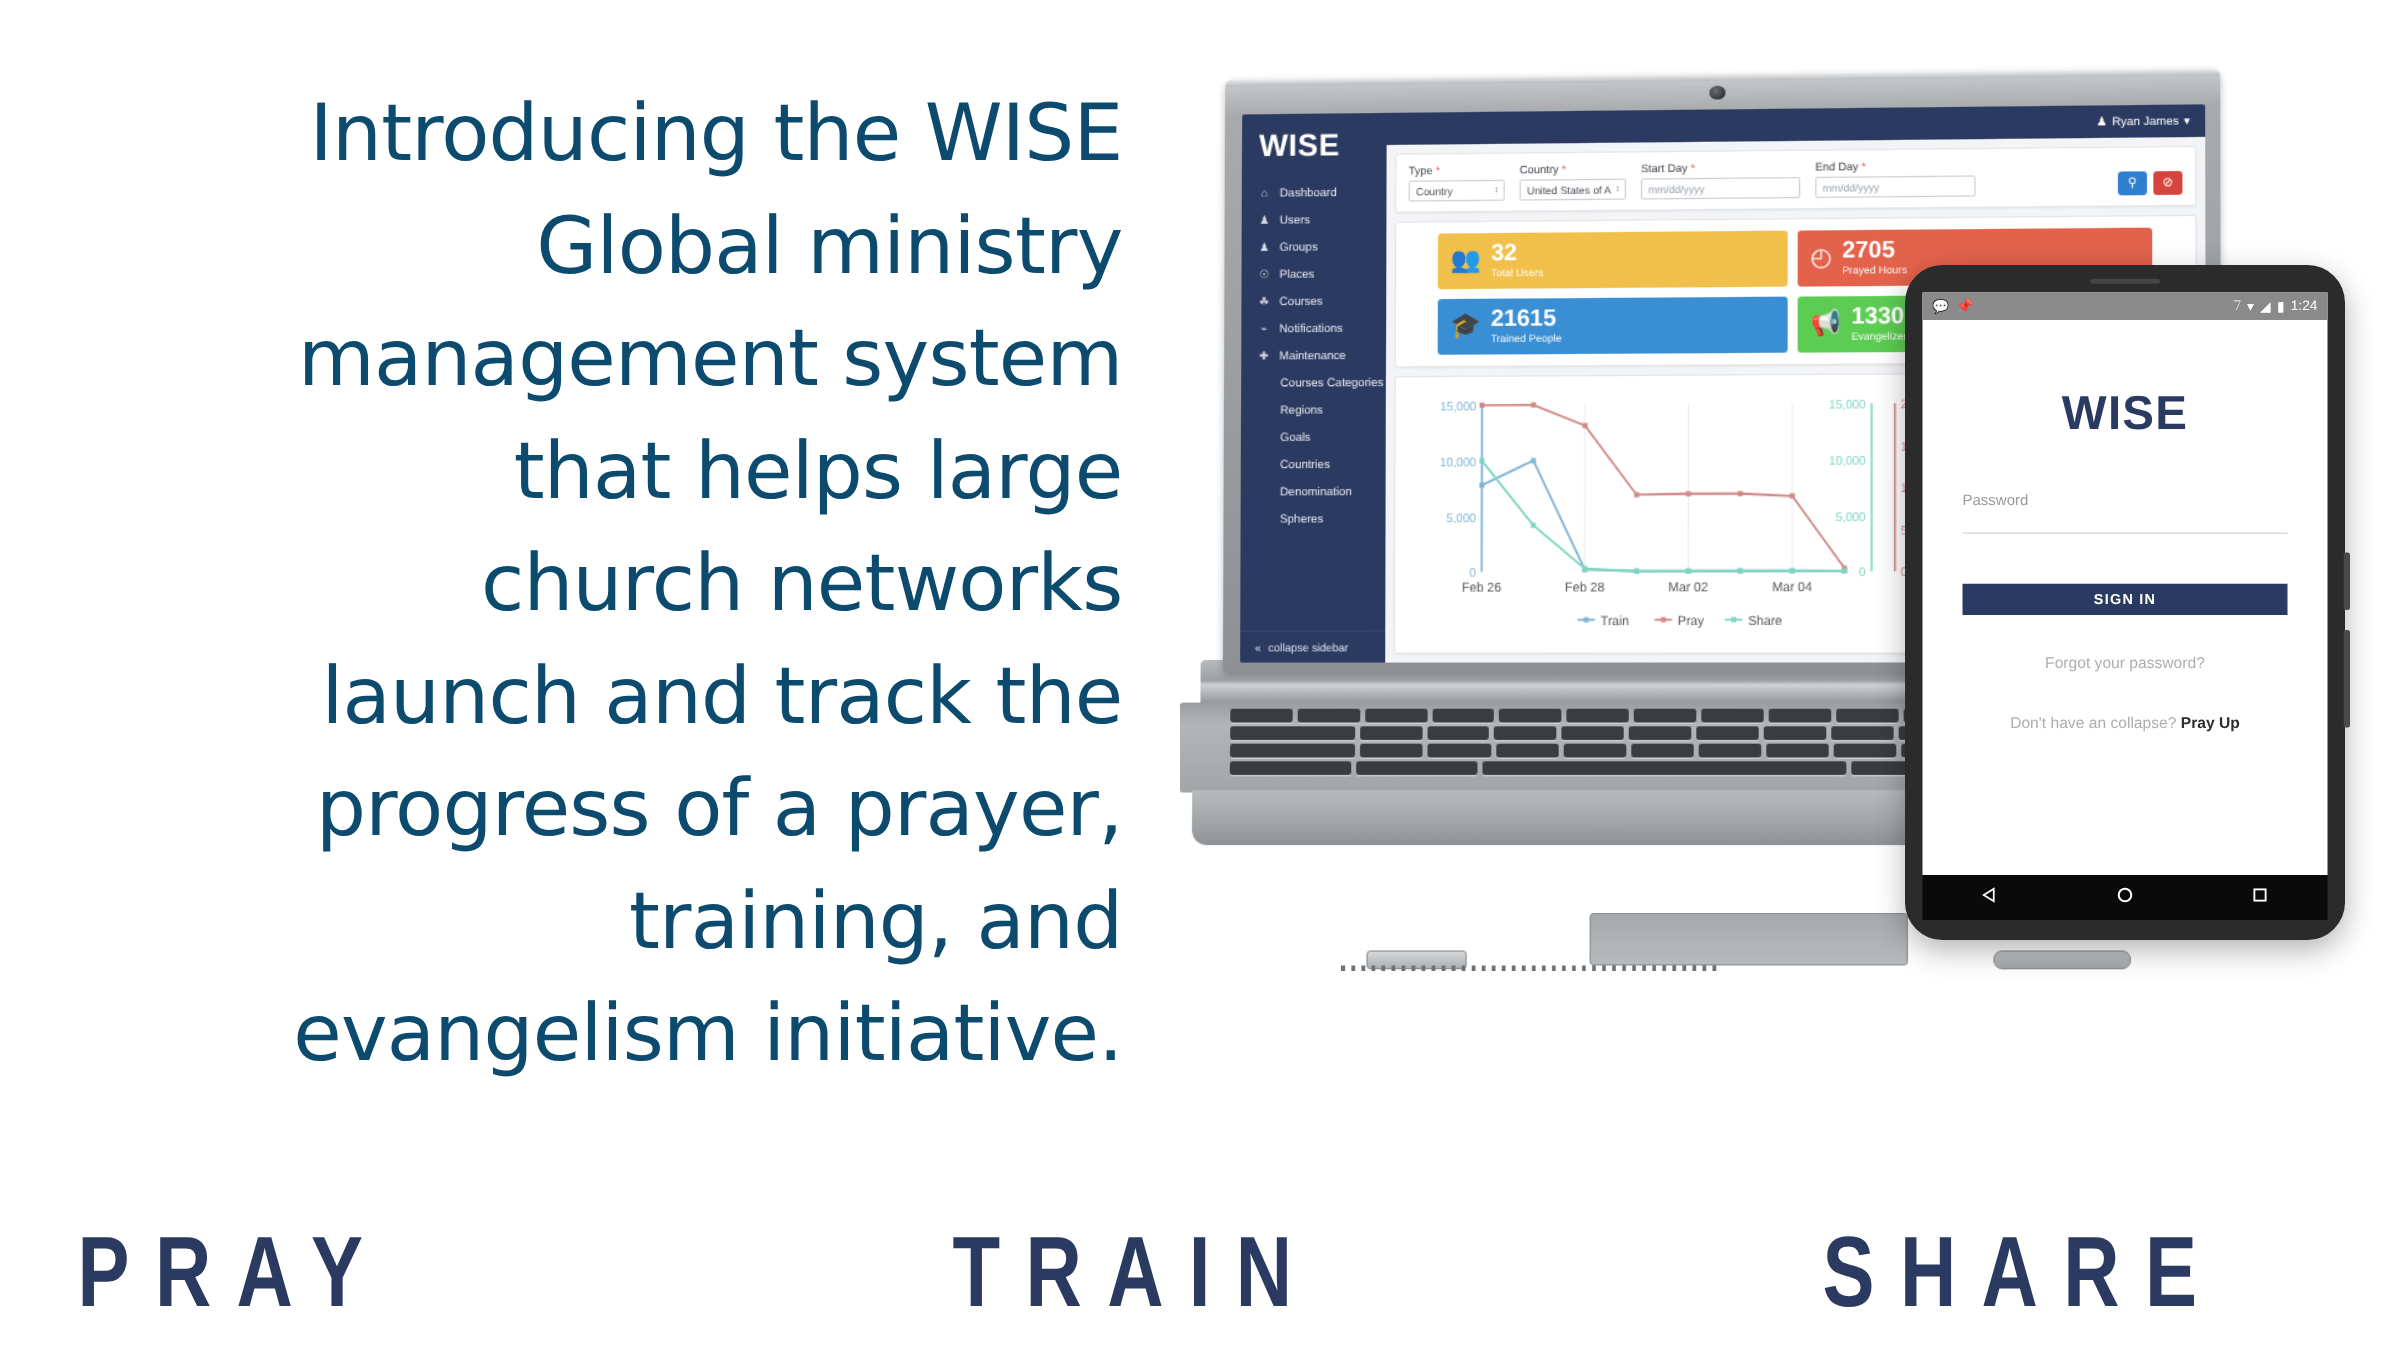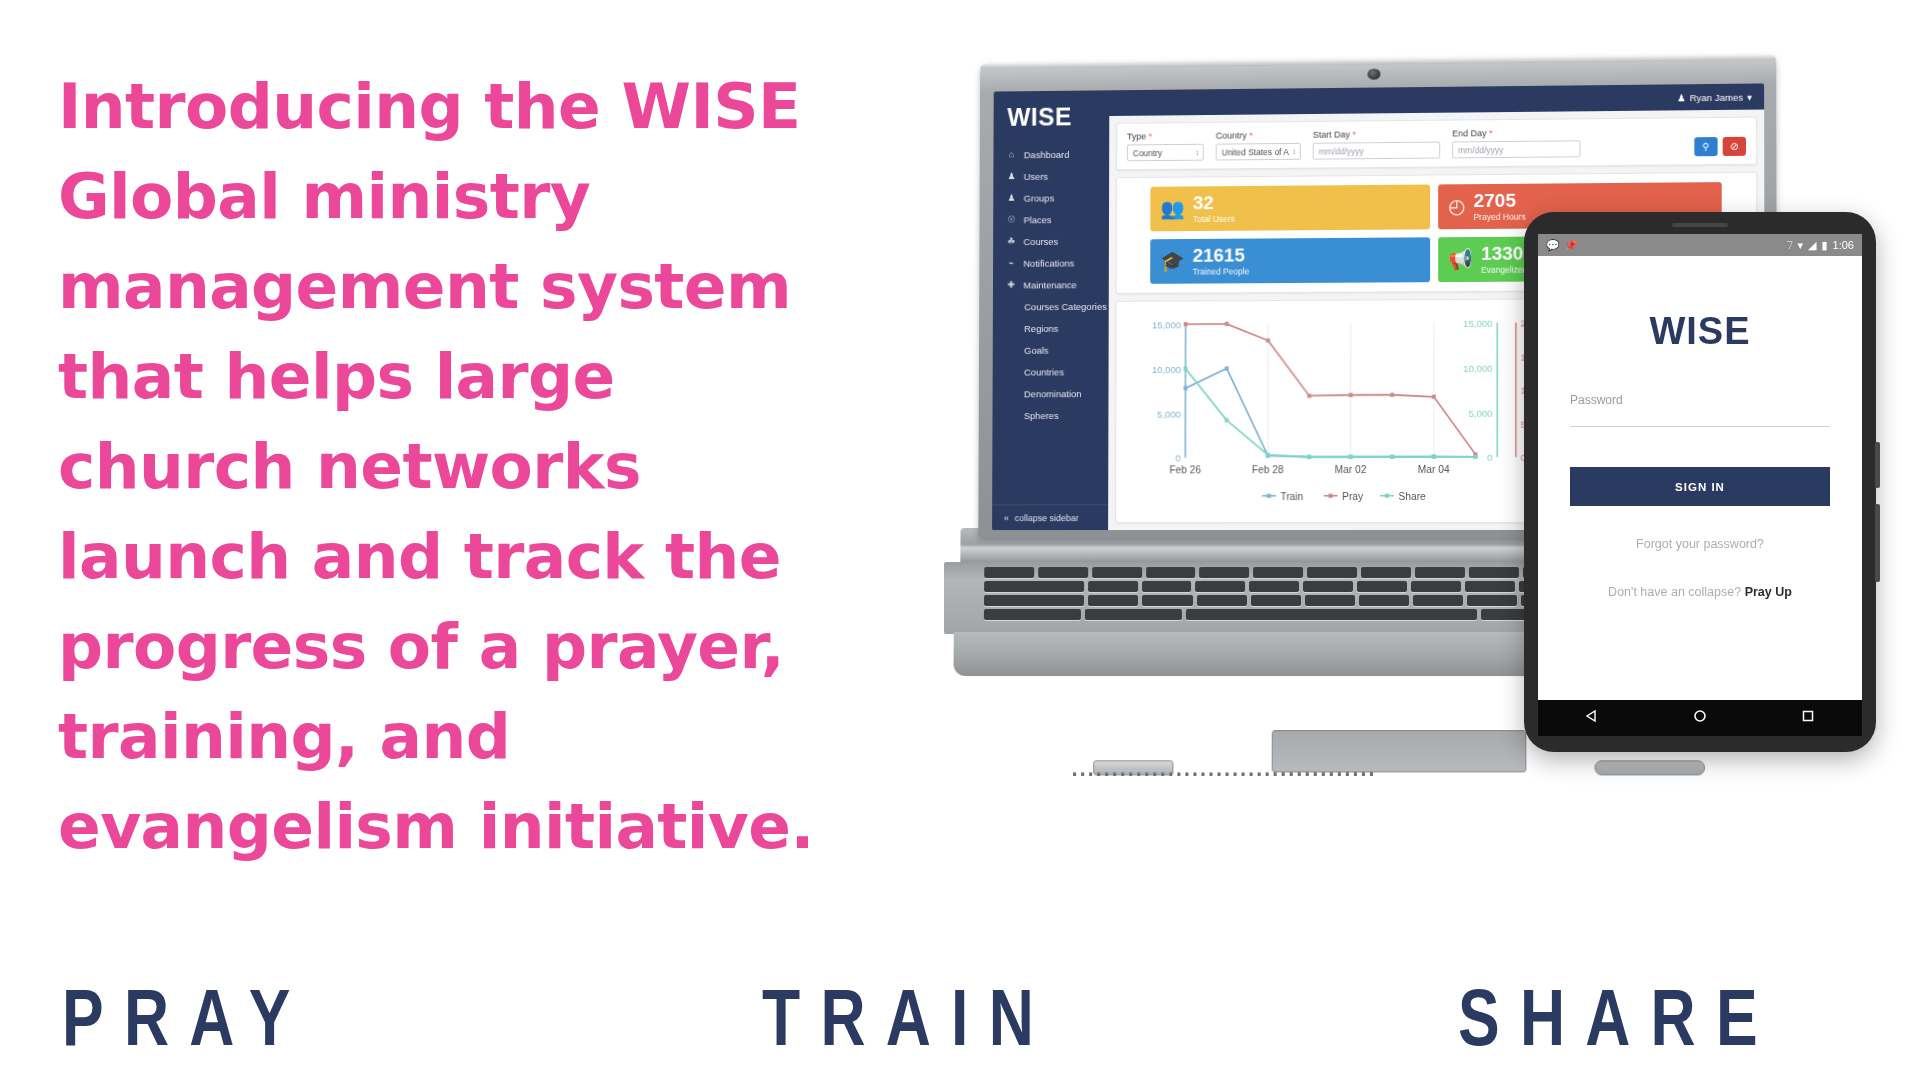--- a/index.html
+++ b/index.html
@@ -6,27 +6,28 @@
   body{
     width:1920px;height:1080px;overflow:hidden;background:#ffffff;
     font-family:"Liberation Sans","DejaVu Sans",sans-serif;
     -webkit-font-smoothing:antialiased;
   }
   .stage{position:relative;width:1920px;height:1080px;}
 
   
   .headline{
     position:absolute;left:58px;top:62px;width:840px;
-    color:#ec4899;
+    color:#0c4a6e;
     font-family:"DejaVu Sans","Liberation Sans",sans-serif;
-    font-weight:bold;
+    font-weight:normal;
     font-size:63px;
     line-height:90px;
     letter-spacing:-0.6px;
     white-space:pre-line;
+    text-align:right;
   }
 
   
   .bottombar{
     position:absolute;left:0;top:955px;width:1920px;height:125px;
   }
   .bw{
     position:absolute;top:0;height:125px;display:flex;align-items:center;
     color:#2b3a60;font-family:"Liberation Sans","DejaVu Sans",sans-serif;
     font-weight:bold;font-size:80px;letter-spacing:26px;
@@ -194,21 +195,21 @@
   .status .right{margin-left:auto;display:flex;align-items:center;gap:5px;}
   .phone-body{padding:0 32px;}
   .pwise{
     text-align:center;color:#2b3a60;font-weight:bold;font-size:38px;
     letter-spacing:1px;margin:54px 0 0 0;font-family:"Liberation Sans",sans-serif;
   }
   .pfield{margin-top:40px;}
   .pfield .lab{font-size:12px;color:#9a9a9a;}
   .pfield .ln{border-bottom:1px solid #d3d3d3;height:19px;}
   .signin{
-    margin-top:40px;height:39px;background:#2b3a60;color:#fff;
+    margin-top:40px;height:25px;background:#2b3a60;color:#fff;
     display:flex;align-items:center;justify-content:center;
     font-size:11.5px;font-weight:bold;letter-spacing:1px;
   }
   .forgot{margin-top:31px;text-align:center;color:#aeaeae;font-size:12.5px;}
   .noacct{margin-top:34px;text-align:center;color:#aeaeae;font-size:12.5px;}
   .noacct b{color:#2d2d2d;}
   .navbar{
     position:absolute;left:14px;right:14px;bottom:16px;height:36px;
     background:#0a0a0a;display:flex;align-items:center;justify-content:space-around;
   }
@@ -538,21 +539,21 @@
 
     <div class="phone-screen">
       <div class="status">
         <span>💬</span>
         <span>📌</span>
         <span class="right">
           <span>ᜪ</span>
           <span>▾</span>
           <span>◢</span>
           <span>▮</span>
-          <span>1:06</span>
+          <span>1:24</span>
         </span>
       </div>
 
       <div class="phone-body">
         <div class="pwise">WISE</div>
 
 
         <div class="pfield" style="">
           <div class="lab">Password</div>
           <div class="ln"></div>

